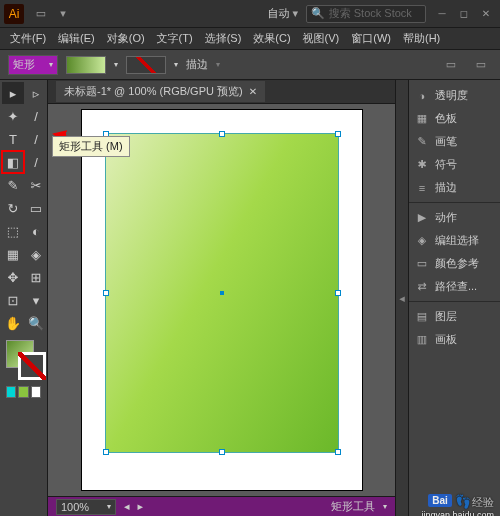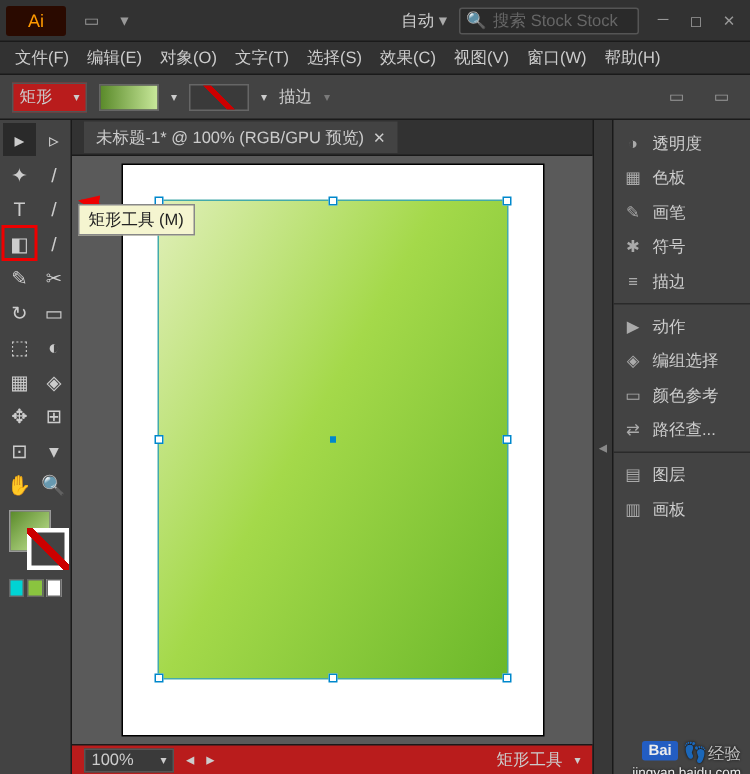--- a/index.html
+++ b/index.html
@@ -1,28 +1,28 @@
 <!DOCTYPE html>
 <html><head>
 <meta charset="utf-8">
 <style>
 *{margin:0;padding:0;box-sizing:border-box;font-family:"Microsoft YaHei",sans-serif;font-size:11px;color:#ccc}
 body{background:#323232;width:500px;height:516px;overflow:hidden;position:relative}
 .titlebar{height:28px;background:#323232;display:flex;align-items:center;padding:0 4px;border-bottom:1px solid #1a1a1a}
-.ai-logo{width:40px;height:20px;background:#2a0a00;color:#ff9a00;display:flex;align-items:center;justify-content:center;font-weight:normal;font-size:12px;border-radius:2px;margin-right:6px}
+.ai-logo{width:20px;height:20px;background:#2a0a00;color:#ff9a00;display:flex;align-items:center;justify-content:center;font-weight:normal;font-size:12px;border-radius:2px;margin-right:6px}
 .tb-icon{width:16px;height:16px;margin:0 3px;color:#999;display:flex;align-items:center;justify-content:center}
 .tb-sep{flex:1}
 .tb-text{color:#aaa;margin:0 8px}
 .search-box{width:120px;height:18px;background:#2a2a2a;border:1px solid #555;border-radius:2px;display:flex;align-items:center;padding:0 4px;color:#666}
 .win-btns{display:flex;gap:2px;margin-left:6px}
 .win-btn{width:20px;height:16px;color:#999;display:flex;align-items:center;justify-content:center;font-size:10px}
 .menubar{height:22px;background:#323232;display:flex;align-items:center;padding:0 6px;gap:4px;border-bottom:1px solid #1a1a1a}
 .menu-item{padding:2px 4px;color:#ccc}
 .optbar{height:30px;background:#434343;display:flex;align-items:center;padding:0 8px;gap:8px;border-bottom:1px solid #1a1a1a}
-.shape-sel{width:50px;height:20px;background:#b91c1c;border:1px solid #555;display:flex;align-items:center;padding:0 4px;justify-content:space-between}
+.shape-sel{width:50px;height:20px;background:#a21caf;border:1px solid #555;display:flex;align-items:center;padding:0 4px;justify-content:space-between}
 .grad-swatch{width:40px;height:18px;background:linear-gradient(90deg,#5a8a2a,#c8e89a);border:1px solid #666}
 .stroke-swatch{width:40px;height:18px;background:#3a3a3a;border:1px solid #666;position:relative}
 .stroke-swatch::after{content:"";position:absolute;inset:0;background:linear-gradient(45deg,transparent 45%,#c00 45%,#c00 55%,transparent 55%)}
 .main{display:flex;height:calc(100% - 80px)}
 .toolcol{width:48px;background:#434343;border-right:1px solid #1a1a1a;padding:2px;display:flex;flex-direction:column}
 .toolgrid{display:grid;grid-template-columns:1fr 1fr;gap:1px}
 .tool{width:22px;height:22px;display:flex;align-items:center;justify-content:center;color:#ccc;font-size:13px}
 .tool.sel{background:#2a2a2a}
 .tool.hl{outline:2px solid #e00;outline-offset:-1px}
 .fillstroke{margin-top:6px;position:relative;height:42px}
@@ -37,21 +37,21 @@
 .canvas-wrap{flex:1;position:relative;overflow:hidden;background:#5a5a5a;display:flex;align-items:center;justify-content:center}
 .artboard{width:280px;height:380px;background:#fff;position:relative;box-shadow:0 0 0 1px #000}
 .rect-shape{position:absolute;top:24px;left:24px;width:232px;height:318px;background:linear-gradient(120deg,#e0efb8 0%,#a4d94a 45%,#6bb82a 100%);outline:1px solid #4aa}
 .sel-handle{position:absolute;width:6px;height:6px;background:#fff;border:1px solid #08c}
 .h-tl{top:-3px;left:-3px}.h-tr{top:-3px;right:-3px}.h-bl{bottom:-3px;left:-3px}.h-br{bottom:-3px;right:-3px}
 .h-tm{top:-3px;left:calc(50% - 3px)}.h-bm{bottom:-3px;left:calc(50% - 3px)}
 .h-ml{top:calc(50% - 3px);left:-3px}.h-mr{top:calc(50% - 3px);right:-3px}
 .h-c{top:calc(50% - 2px);left:calc(50% - 2px);width:4px;height:4px;background:#08c}
 .tooltip{position:absolute;top:136px;left:52px;background:#f5f5d0;border:1px solid #888;padding:2px 6px;color:#222;z-index:20;font-size:11px}
 .arrow{position:absolute;top:130px;left:46px;z-index:15}
-.statusbar{height:20px;background:#b91c1c;display:flex;align-items:center;padding:0 8px;gap:8px;border-top:1px solid #1a1a1a}
+.statusbar{height:20px;background:#701a75;display:flex;align-items:center;padding:0 8px;gap:8px;border-top:1px solid #1a1a1a}
 .zoom-sel{width:60px;height:16px;background:#3a3a3a;border:1px solid #555;display:flex;align-items:center;padding:0 4px;justify-content:space-between}
 .rpanel{width:92px;background:#434343;border-left:1px solid #1a1a1a;display:flex;flex-direction:column;padding-top:4px}
 .rp-item{display:flex;align-items:center;gap:6px;padding:4px 6px;color:#ccc}
 .rp-icon{width:14px;height:14px;color:#aaa;display:flex;align-items:center;justify-content:center;font-size:11px}
 .rp-sep{height:1px;background:#2a2a2a;margin:3px 0}
 .rp-collapse{width:13px;background:#383838;border-left:1px solid #1a1a1a;display:flex;align-items:center;justify-content:center;color:#888}
 .watermark{position:absolute;bottom:6px;right:6px;display:flex;align-items:flex-start;gap:4px;opacity:.9;z-index:30}
 .wm-logo{background:#2060d0;color:#fff;padding:1px 4px;border-radius:2px;font-size:10px;font-weight:bold}
 .wm-text{color:#fff;font-size:11px;text-shadow:0 0 2px #000}
 </style>

